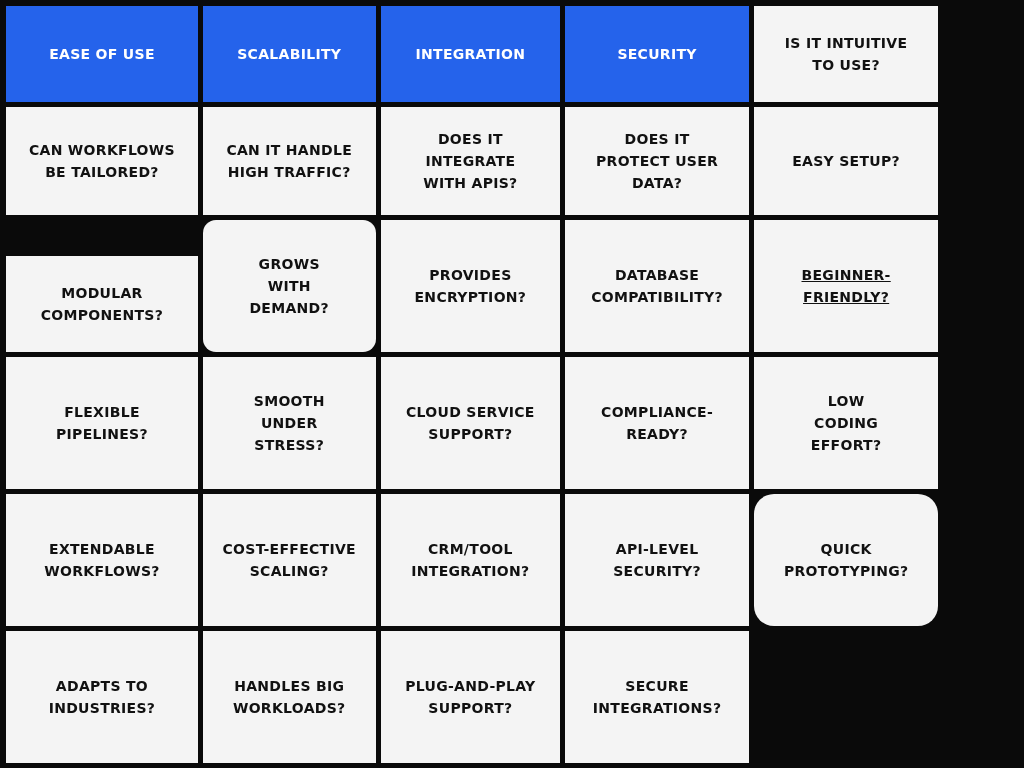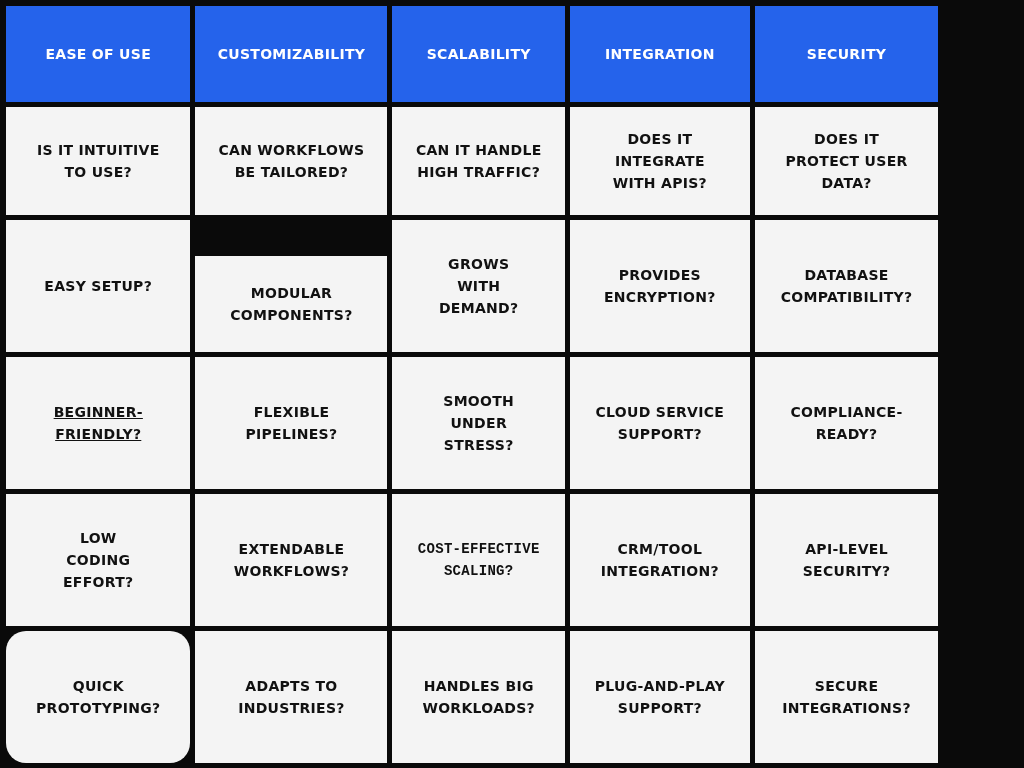--- a/index.html
+++ b/index.html
@@ -17,46 +17,45 @@
     line-height:22px; letter-spacing:0.3px; color:#111;
     background:#f4f4f4; padding:0 22px; box-sizing:border-box;
   }
   .head { background:#2563eb; color:#ffffff; font-size:14px; }
 </style>
 </head>
 <body>
 
 <div class="grid">
   <div class="cell head">EASE OF USE</div>
-  <div class="cell head">CUSTOMIZABILITY</div>
   <div class="cell head">SCALABILITY</div>
   <div class="cell head">INTEGRATION</div>
   <div class="cell head">SECURITY</div>
 
   <div class="cell">IS IT INTUITIVE TO USE?</div>
   <div class="cell">CAN WORKFLOWS BE TAILORED?</div>
   <div class="cell">CAN IT HANDLE HIGH TRAFFIC?</div>
   <div class="cell" style="padding:0 28px;">DOES IT INTEGRATE WITH APIS?</div>
   <div class="cell">DOES IT PROTECT USER DATA?</div>
 
   <div class="cell">EASY SETUP?</div>
   <div class="cell" style="padding:0 28px;margin-top:36px;">MODULAR COMPONENTS?</div>
-  <div class="cell" style="padding:0 40px;">GROWS WITH DEMAND?</div>
+  <div class="cell" style="padding:0 40px;border-radius:13px;">GROWS WITH DEMAND?</div>
   <div class="cell" style="padding:0 34px;">PROVIDES ENCRYPTION?</div>
   <div class="cell" style="padding:0 26px;">DATABASE COMPATIBILITY?</div>
 
   <div class="cell" style="padding:0 46px;text-decoration:underline;">BEGINNER-FRIENDLY?</div>
   <div class="cell" style="padding:0 50px;">FLEXIBLE PIPELINES?</div>
   <div class="cell" style="padding:0 26px;">SMOOTH UNDER STRESS?</div>
   <div class="cell" style="padding:0 22px;">CLOUD SERVICE SUPPORT?</div>
   <div class="cell" style="padding:0 34px;">COMPLIANCE-READY?</div>
 
   <div class="cell" style="padding:0 44px;">LOW CODING EFFORT?</div>
   <div class="cell" style="padding:0 30px;">EXTENDABLE WORKFLOWS?</div>
-  <div class="cell" style="padding:0 14px;font-family:Liberation Mono, monospace;">COST-EFFECTIVE SCALING?</div>
+  <div class="cell" style="padding:0 14px;">COST-EFFECTIVE SCALING?</div>
   <div class="cell" style="padding:0 30px;">CRM/TOOL INTEGRATION?</div>
   <div class="cell" style="padding:0 40px;">API-LEVEL SECURITY?</div>
 
   <div class="cell" style="padding:0 30px;border-radius:20px;">QUICK PROTOTYPING?</div>
   <div class="cell" style="padding:0 24px;">ADAPTS TO INDUSTRIES?</div>
   <div class="cell" style="padding:0 30px;">HANDLES BIG WORKLOADS?</div>
   <div class="cell" style="padding:16px 24px;">PLUG-AND-PLAY SUPPORT?</div>
   <div class="cell" style="padding:0 26px;">SECURE INTEGRATIONS?</div>
 </div>
 

